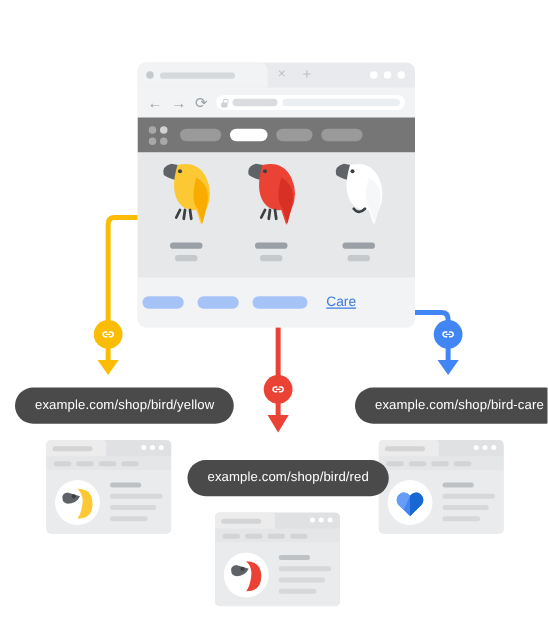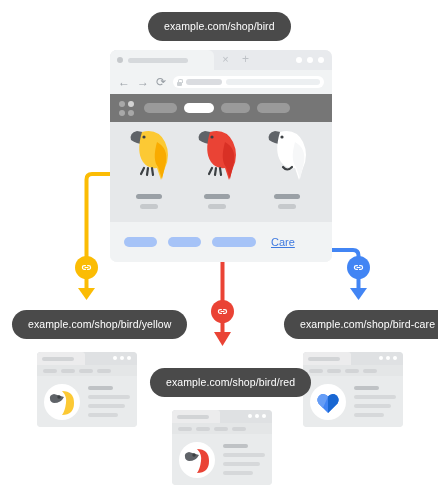--- a/index.html
+++ b/index.html
@@ -108,21 +108,21 @@
 
   .content { height: 100px; background: #e6e8ea; position: relative; }
   .product { position: absolute; top: 0; width: 62px; height: 100px; }
   .p1 { left: 8px; }
   .p2 { left: 76px; }
   .p3 { left: 146px; }
   .pline { position: absolute; left: 50%; transform: translateX(-50%); border-radius: 3px; }
   .pline.a { top: 72px; width: 26px; height: 5px; background: #9aa0a6; }
   .pline.b { top: 82px; width: 18px; height: 5px; background: #c6c9cc; }
 
-  .footer { height: 40px; background: #f1f3f4; display: flex; align-items: center; padding: 0 14px; gap: 11px; }
+  .footer { height: 40px; background: #f1f3f4; display: flex; align-items: center; padding: 0 4px; gap: 11px; }
   .fpill { height: 10px; border-radius: 999px; background: #a6c3f7; }
   .fpill.f1 { width: 33px; }
   .fpill.f2 { width: 33px; }
   .fpill.f3 { width: 44px; }
   .care-link {
     color: #3f7ae0; font-size: 11px; text-decoration: underline;
     margin-left: 4px; white-space: nowrap;
   }
 
   
@@ -181,21 +181,20 @@
       <path d="M214 332 L231 332 L222.5 346 Z" fill="#EA4335"></path>
     </g>
 
     <g>
       <path d="M322 250 H353 Q358.5 250 358.5 255.5 V258" stroke="#4285F4" stroke-width="4" fill="none"></path>
       <path d="M358.5 276 V288" stroke="#4285F4" stroke-width="4" fill="none"></path>
       <path d="M350 288 L367 288 L358.5 300 Z" fill="#4285F4"></path>
     </g>
   </svg>
 
-  <div class="chip chip-top">example.com/shop/bird</div>
 
   <div class="browser">
 
     <div class="tabstrip">
       <div class="tab">
         <span class="tab-dot"></span>
         <span class="tab-title"></span>
       </div>
       <div class="tab-x">×</div>
       <div class="tab-plus">+</div>

